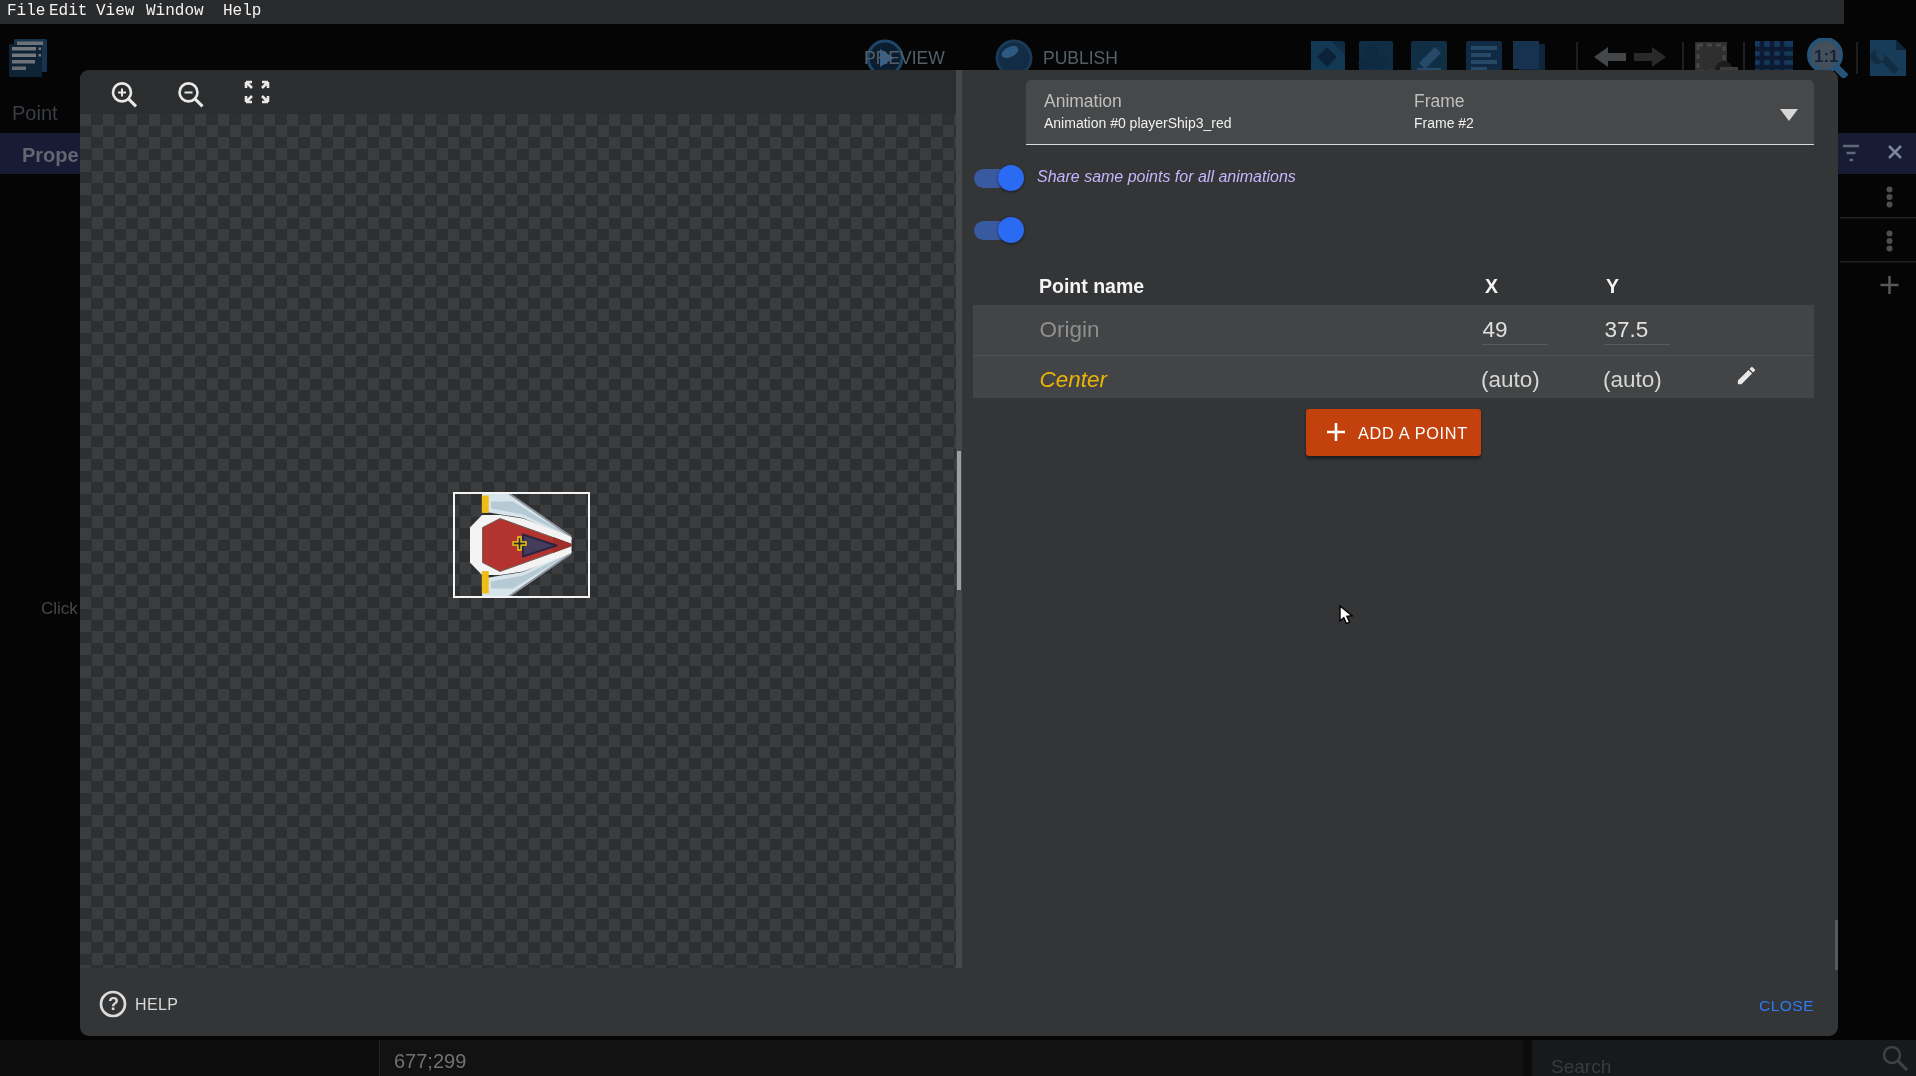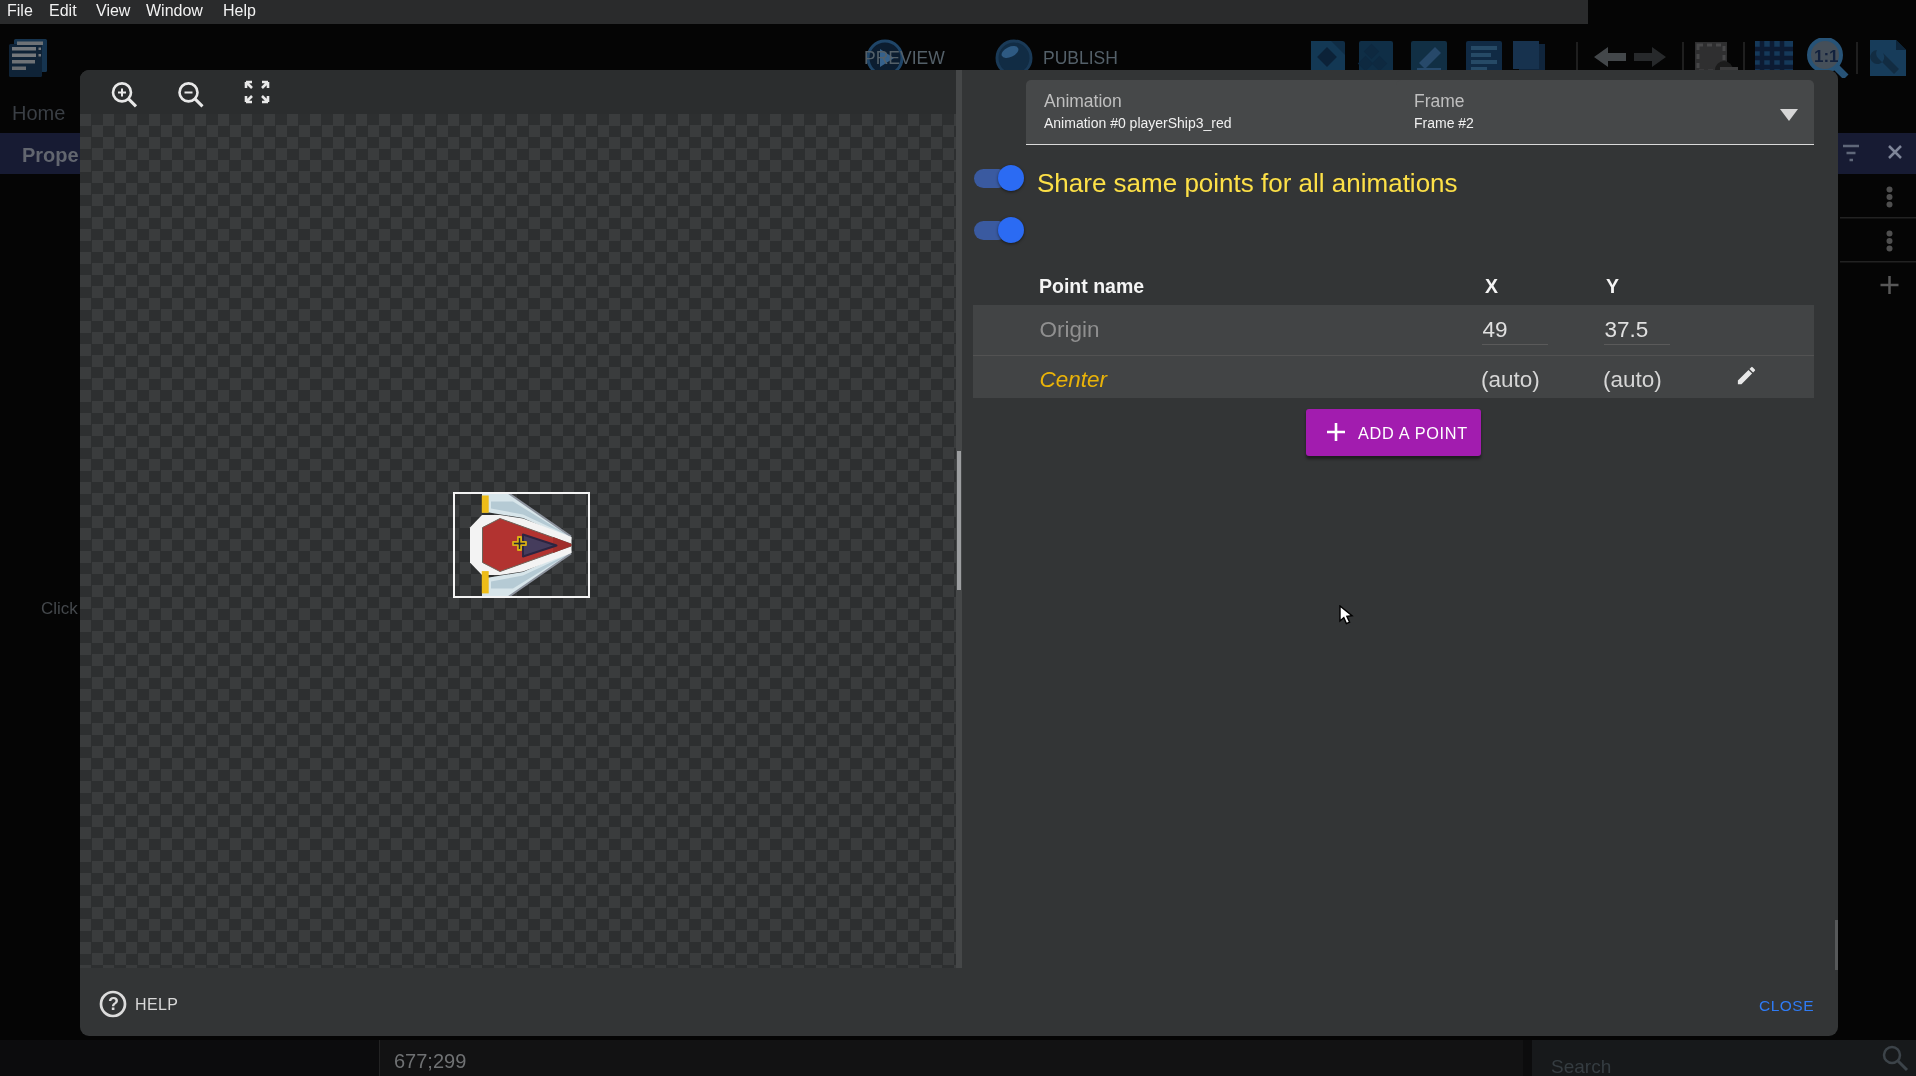--- a/index.html
+++ b/index.html
@@ -1,21 +1,21 @@
 <!DOCTYPE html>
 <html><head>
 <meta charset="utf-8">
 <style>
   * { margin:0; padding:0; box-sizing:border-box; }
   html,body { width:1916px; height:1076px; overflow:hidden; background:#050505;
     font-family:"Liberation Sans", sans-serif; }
   .abs { position:absolute; }
   #stage { position:relative; width:1916px; height:1076px; }
   
-  #menubar { position:absolute; left:0; top:0; width:1588px; height:24px; background:#2a2b2c; }
+  #menubar { position:absolute; left:0; top:0; width:1844px; height:24px; background:#2a2b2c;font-family:Liberation Mono, monospace; }
   #menubar span { position:absolute; top:2px; font-size:16px; color:#f2f2f2; }
   
   #dialog { position:absolute; left:80px; top:70px; width:1758px; height:966px;
     background:#333536; border-radius:9px; overflow:hidden; }
   #canvasbar { position:absolute; left:0; top:0; width:876px; height:44px; background:#2b2d2e; }
   #canvas { position:absolute; left:0; top:44px; width:876px; height:854px;
     background:repeating-conic-gradient(#2d2f30 0% 25%, #3a3c3d 0% 50%);
     background-size:23px 23px; }
   #vscroll { position:absolute; left:876px; top:0; width:6px; height:898px; background:#454748; }
   #vthumb { position:absolute; left:877px; top:381px; width:4px; height:139px; background:#9c9ea0; }
@@ -24,28 +24,28 @@
   .inputbox { position:absolute; top:10px; height:65px; background:#464849;
     border-radius:5px 5px 0 0; border-bottom:1.5px solid #dadada; }
   .inputbox .lbl { position:absolute; left:18px; top:10.5px; font-size:17.5px; color:#bfbfbf; }
   .inputbox .val { position:absolute; left:18px; top:35px; font-size:14px; color:#f0f0f0; }
   .inputbox .arrow { position:absolute; right:16px; top:29px; width:0; height:0;
     border-left:9px solid transparent; border-right:9px solid transparent; border-top:12px solid #d6d6d6; }
   
   .track { position:absolute; width:34px; height:19px; border-radius:10px; background:#3a5aa0; }
   .thumb { position:absolute; width:26px; height:26px; border-radius:50%; background:#2b6bf3;
     box-shadow:0 1px 3px rgba(0,0,0,.5); }
-  .togglelabel { position:absolute; font-size:26px; color:#fde047; }
+  .togglelabel { position:absolute; font-size:16px; color:#c4b5fd;font-style:italic; }
   
   .th { position:absolute; font-size:19.5px; font-weight:bold; color:#f4f4f4; }
   .rowband { position:absolute; left:893px; width:841px; background:#424445; }
   .rowtext { position:absolute; font-size:22.5px; }
   
   #addbtn { position:absolute; left:1225.5px; top:339px; width:175px; height:46.5px;
-    background:#a21caf; border-radius:3px; box-shadow:0 2.5px 3px rgba(0,0,0,.45); }
+    background:#c2410c; border-radius:3px; box-shadow:0 2.5px 3px rgba(0,0,0,.45); }
   #addbtn .txt { position:absolute; left:52.5px; top:14.5px; font-size:16.3px; color:#fff; letter-spacing:.7px; }
   
   #helptxt { position:absolute; left:55px; top:926px; font-size:16px; color:#d8d8d8; letter-spacing:.4px; }
   #closetxt { position:absolute; left:1679px; top:926.5px; font-size:15.5px; color:#2f7bf5; letter-spacing:.5px; }
   
   .bgtxt { position:absolute; }
 </style>
 </head>
 <body>
 <div id="stage">
@@ -127,21 +127,21 @@
     <text x="514" y="24" font-size="17" font-weight="bold" fill="#12213d" font-family="Liberation Sans">1:1</text>
     <path d="M536 29 L546 39" stroke="#275377" stroke-width="7"></path>
 
     <rect x="556" y="4" width="2" height="32" fill="#1f1f1f"></rect>
 
     <path d="M570 2 h26 l10 10 v26 h-36 z" fill="#173c5a"></path>
     <path d="M596 2 l10 10 h-10 z" fill="#0d2439"></path>
     <path d="M577 12 a7 7 0 1 0 6 3 l16 16 -5 5 -16 -16 a7 7 0 0 1 -1 -8" fill="#122c42"></path>
   </svg>
 
-  <div class="bgtxt" style="left:12px; top:101.5px; font-size:20px; color:#3a3f45;">Home</div>
+  <div class="bgtxt" style="left:12px; top:101.5px; font-size:20px; color:#3a3f45;">Point</div>
   <div class="abs" style="left:0; top:132.5px; width:80px; height:41px; background:#171b33; overflow:hidden;">
     <div style="position:absolute; left:22px; top:11px; font-size:20px; font-weight:bold; color:#62666f; white-space:nowrap;">Properties</div>
   </div>
   <div class="abs" style="left:1838px; top:132.5px; width:78px; height:41px; background:#171b33;"></div>
 
   <svg class="abs" style="left:1840px; top:144px;" width="70" height="20" viewBox="0 0 70 20">
     <path d="M3 2 h16 M6.5 9 h9 M9.5 16 h3.5" stroke="#5f6779" stroke-width="2.5"></path>
     <path d="M49 2 L61 14 M61 2 L49 14" stroke="#7e8598" stroke-width="2.5"></path>
   </svg>
 

